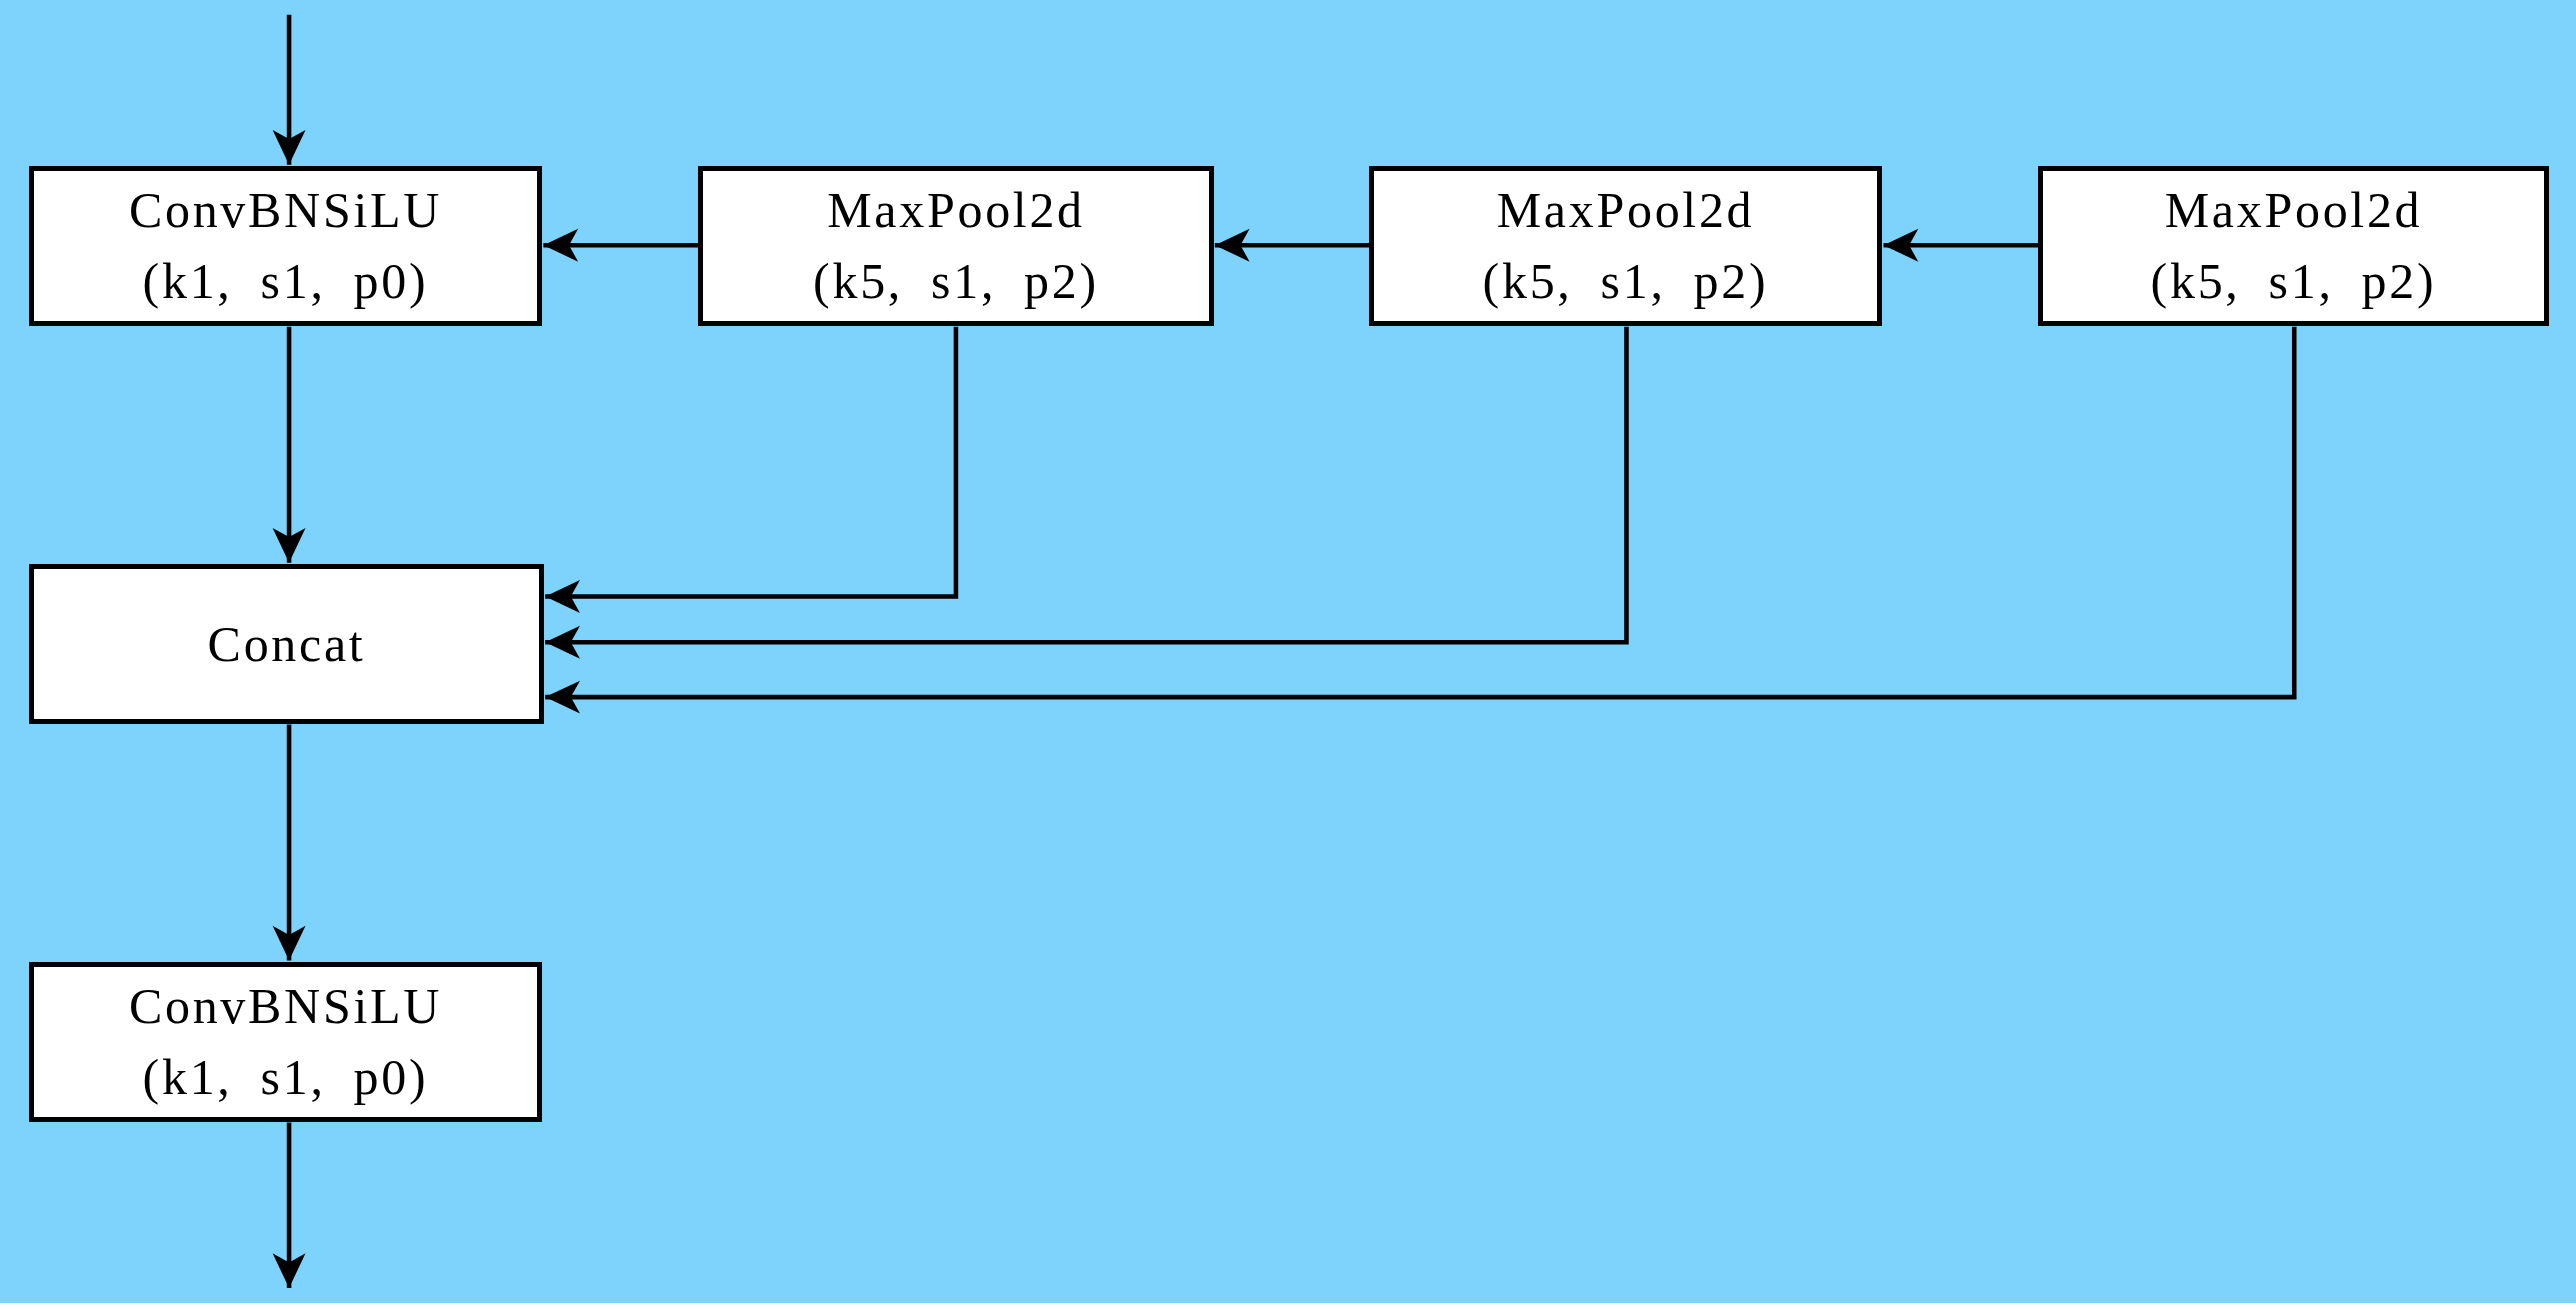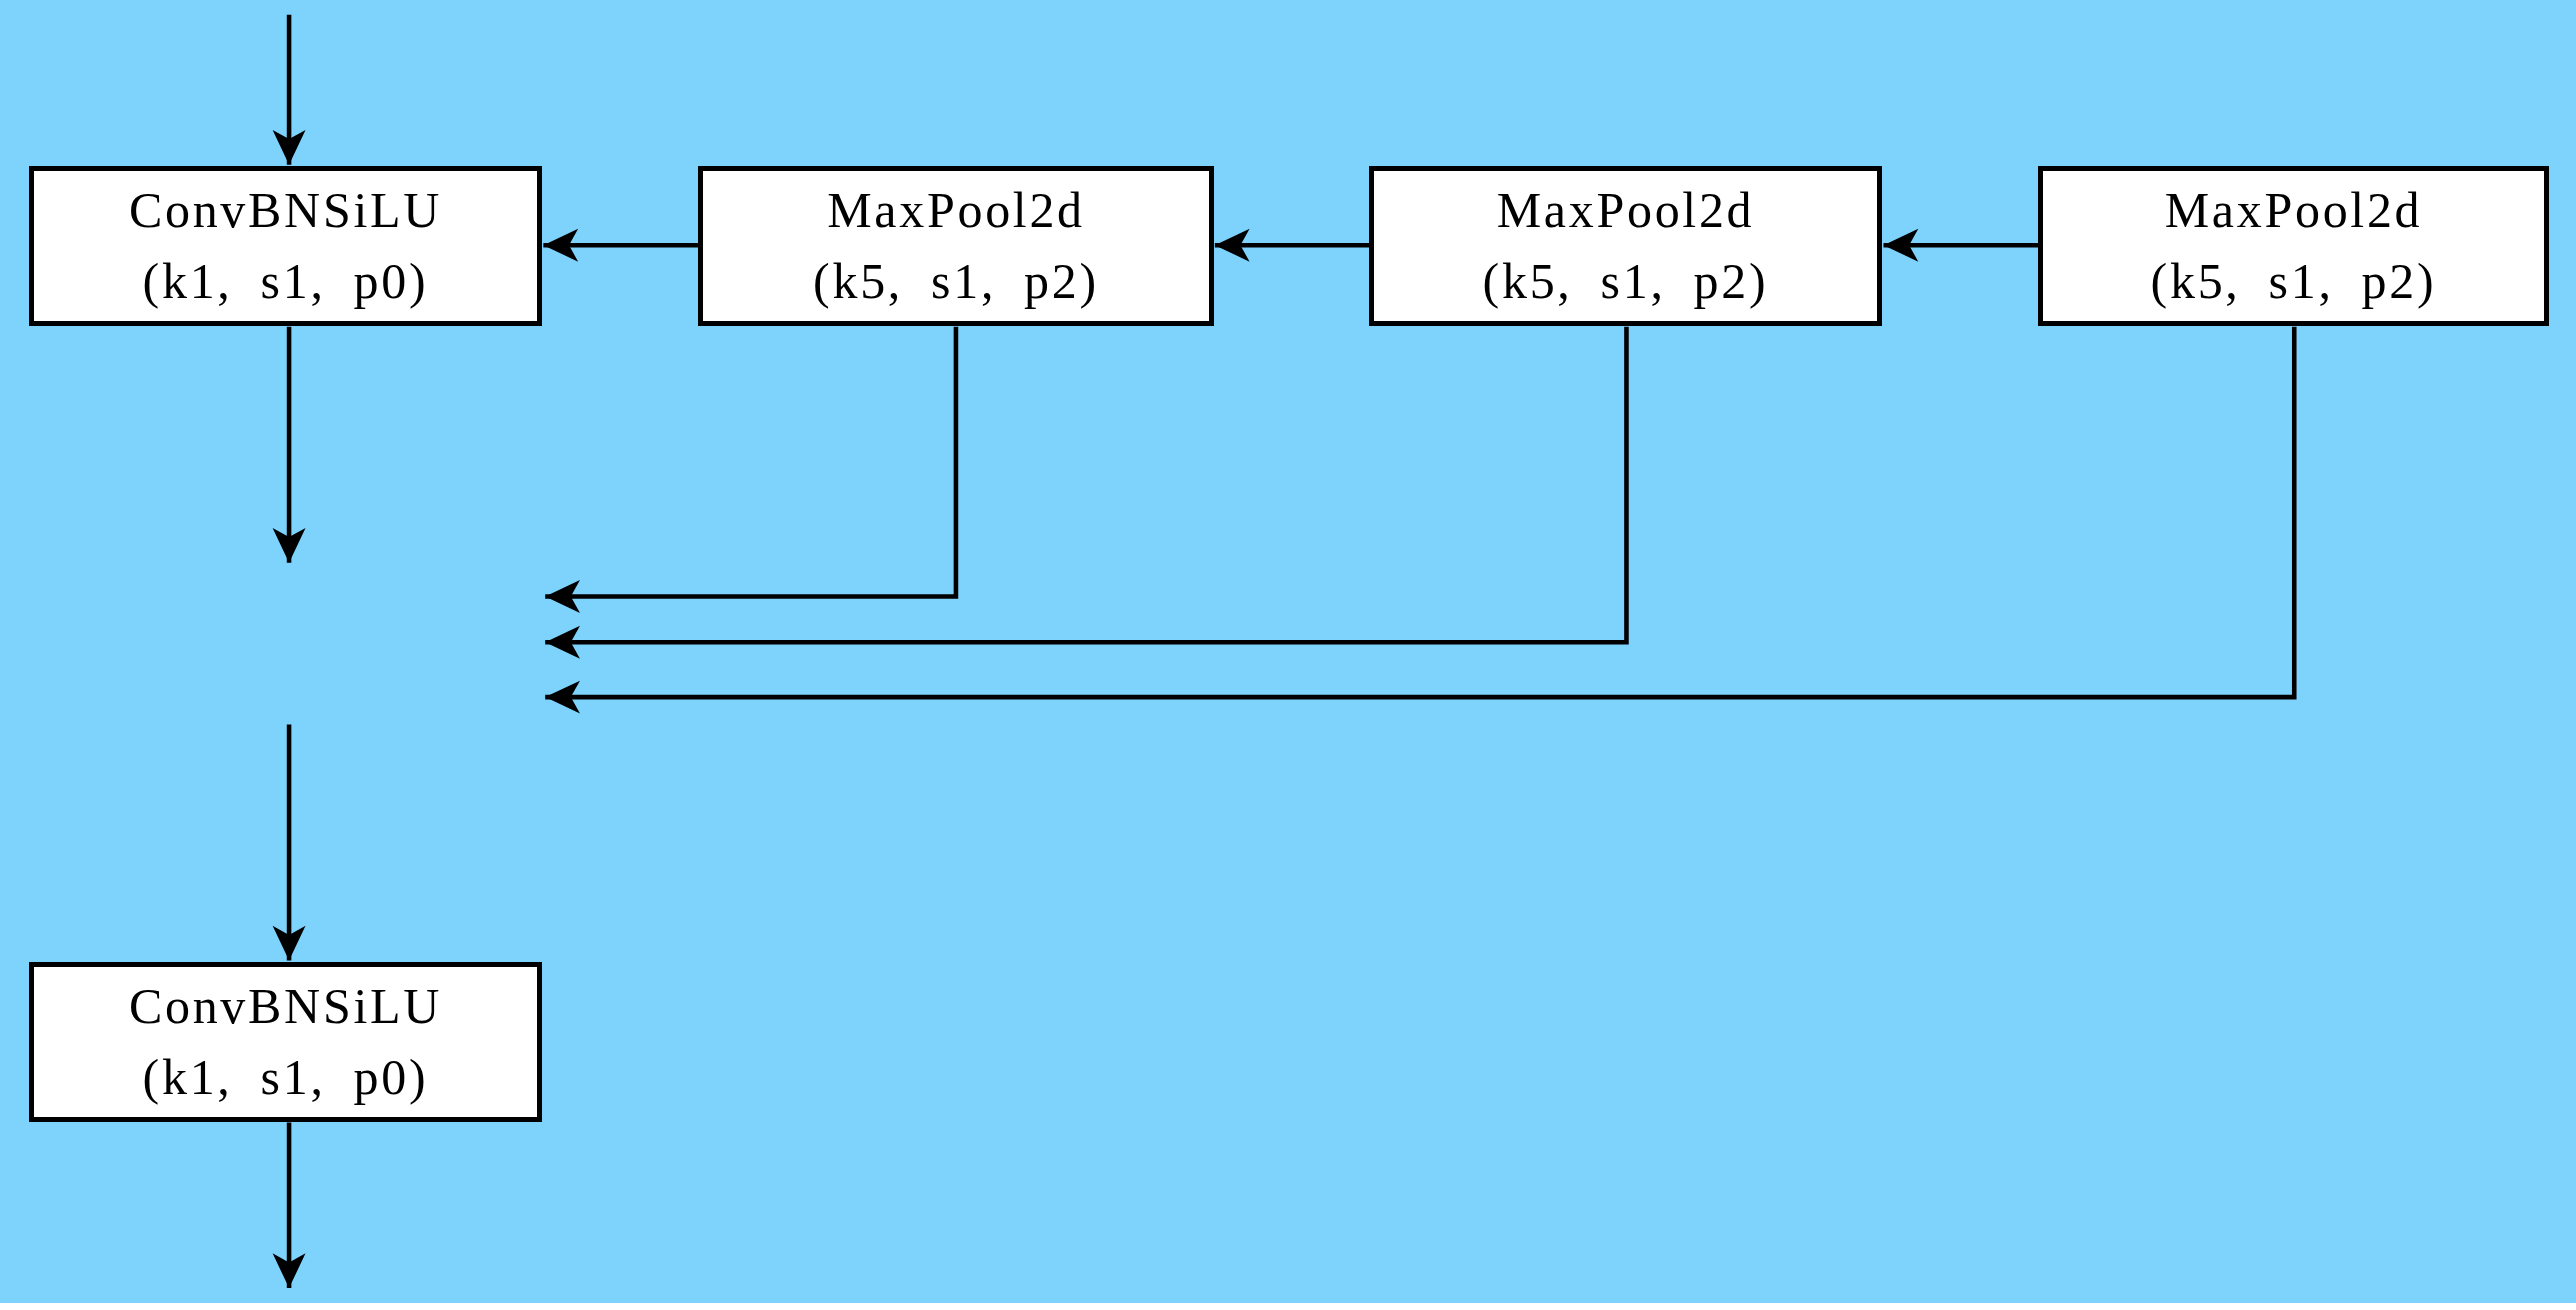--- a/index.html
+++ b/index.html
@@ -81,20 +81,23 @@
   <div class="node" style="left:1369px;top:166px;width:513px;height:160px">
     <div class="line">MaxPool2d</div>
     <div class="line params">(k5, s1, p2)</div>
   </div>
 
   <div class="node" style="left:2038px;top:166px;width:511px;height:160px">
     <div class="line">MaxPool2d</div>
     <div class="line params">(k5, s1, p2)</div>
   </div>
 
+  <div class="node" style="left:29px;top:564px;width:515px;height:160px">
+    <div class="line">Concat</div>
+  </div>
 
   <div class="node" style="left:29px;top:962px;width:513px;height:160px">
     <div class="line">ConvBNSiLU</div>
     <div class="line params">(k1, s1, p0)</div>
   </div>
 
 </div>
 
 
 </body></html>

